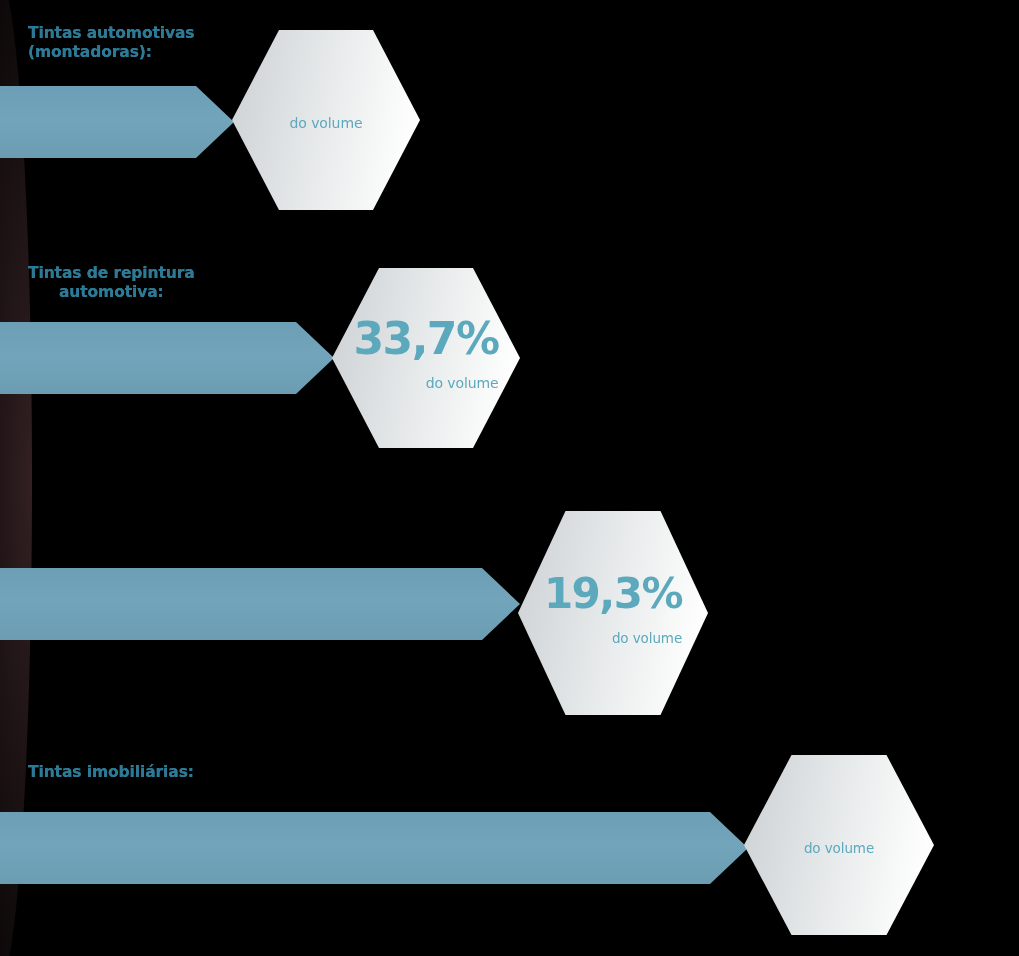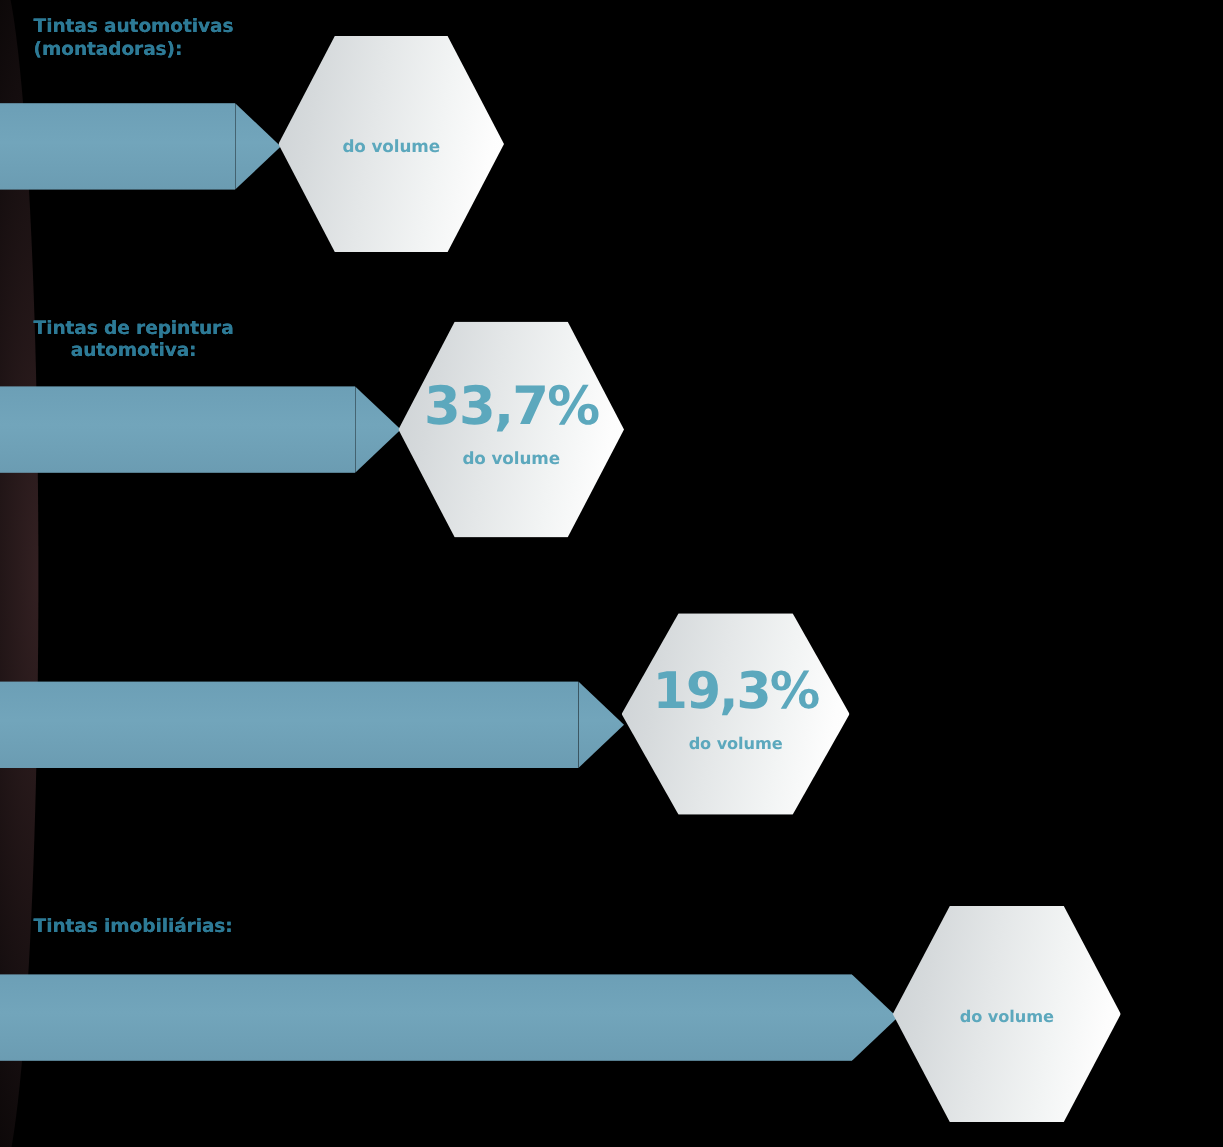--- a/index.html
+++ b/index.html
@@ -100,46 +100,47 @@
     font-family: "DejaVu Sans", sans-serif;
     font-weight: bold;
     font-size: 44px;
     line-height: 44px;
     letter-spacing: -1.5px;
     display: block;
   }
   .sub {
     color: #5ca8bd;
     font-family: "DejaVu Sans", sans-serif;
-    font-weight: bold;
+    font-weight: normal;
     font-size: 14px;
     line-height: 16px;
     letter-spacing: -0.1px;
     display: block;
     margin-top: 14px;
+    text-align: right;
   }
 
   
   
-  #label-1 { top: 13px; }
+  #label-1 { top: 24px; }
   #bar-1   { top: 86px;  width: 196px; }
   #barhead-1 { left: 196px; top: 86px; }
   #hex-1   { left: 232px; top: 30px; width: 188px; height: 180px; }
 
   
   #label-2 { top: 264px; text-align: center; }
   #bar-2   { top: 322px; width: 296px; }
   #barhead-2 { left: 296px; top: 322px; }
   #hex-2   { left: 332px; top: 268px; width: 188px; height: 180px; }
 
   
   #label-3 { top: 481px; }
   #bar-3   { top: 568px; width: 482px; }
   #barhead-3 { left: 482px; top: 568px; }
-  #hex-3   { left: 518px; top: 511px; width: 190px; height: 168px; }
+  #hex-3   { left: 518px; top: 511px; width: 190px; height: 204px; }
 
   
   #label-4 { top: 763px; }
   #bar-4   { top: 812px; width: 710px; }
   #barhead-4 { left: 710px; top: 812px; }
   #hex-4   { left: 744px; top: 755px; width: 190px; height: 180px; }
 
   
   #hex-3 .pct { font-size: 42px; }
   #hex-4 .pct { font-size: 42px; }

